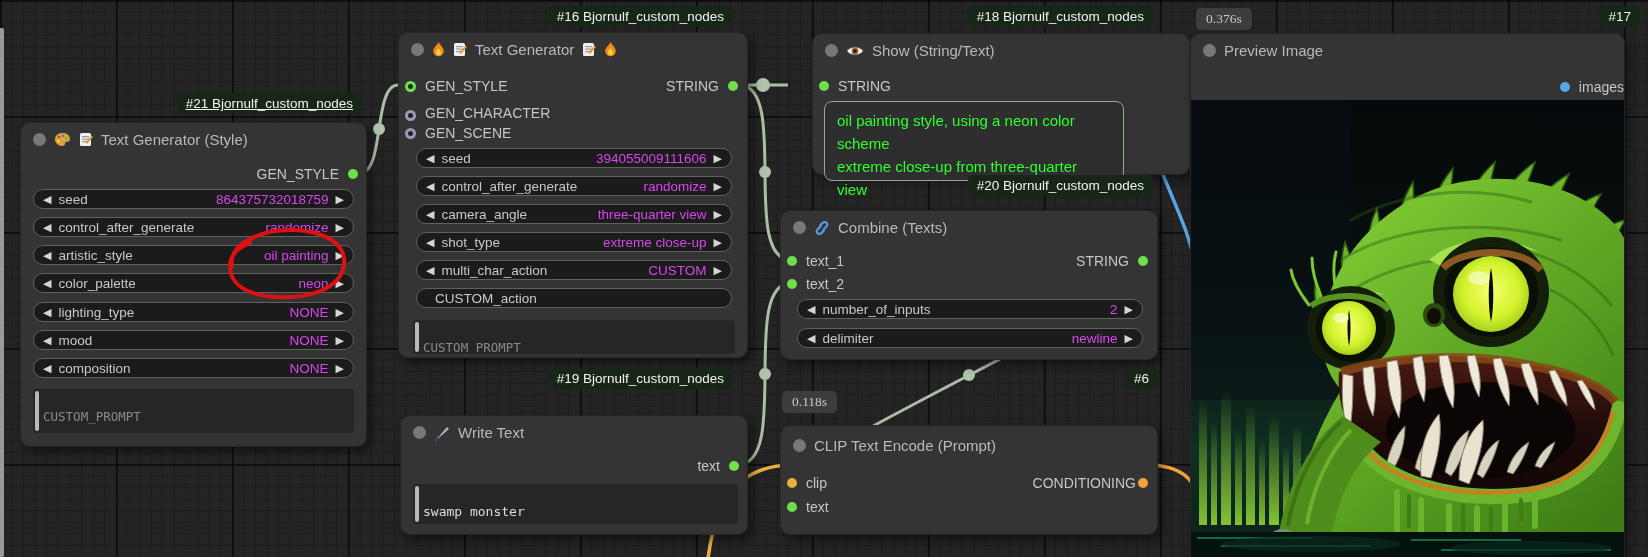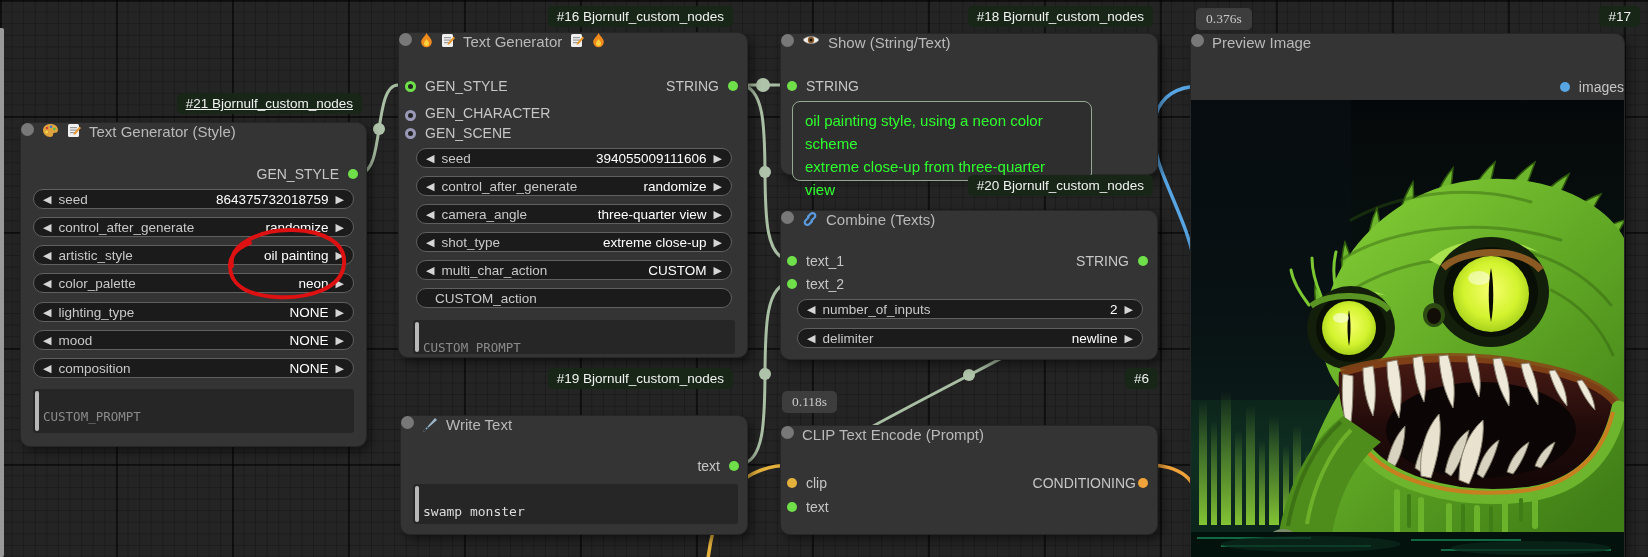--- a/index.html
+++ b/index.html
@@ -13,40 +13,40 @@
       linear-gradient(90deg, rgba(0,0,0,.5) 2px, transparent 2px),
       linear-gradient(rgba(0,0,0,.22) 1px, transparent 1px),
       linear-gradient(90deg, rgba(0,0,0,.22) 1px, transparent 1px);
     background-size:116px 116px,116px 116px,11.6px 11.6px,11.6px 11.6px;
   }
   .node{
     position:absolute;background:#343434;border:1px solid #262626;border-radius:10px;
     box-shadow:4px 5px 10px rgba(0,0,0,.45);z-index:2;color:#c4c4c4;
   }
   .node-title{
-    height:33px;display:flex;gap:8px;padding:0 0;
+    height:33px;display:flex;align-items:center;gap:8px;padding:0 12px;
     font-size:15px;color:#b9b9b9;white-space:nowrap;overflow:hidden;
   }
   .collapse-dot{width:13px;height:13px;border-radius:50%;background:#787878;flex:0 0 auto;}
   .ticon{flex:0 0 auto;display:inline-flex;}
   .port-row{position:absolute;left:0;right:0;height:20px;display:flex;align-items:center;font-size:14px;color:#c6c6c6;}
   .dot{width:10px;height:10px;border-radius:50%;flex:0 0 auto;}
   .dot.in{margin-left:6px;margin-right:9px;}
   .dot.ring{width:11px;height:11px;background:#222;border:3px solid #9a9ab8;}
   .dot.ring.green{border-color:#6fe04a;}
   .g{background:#6fe04a;} .yel{background:#e5b13d;} .org{background:#efa33a;} .blu{background:#57a5e3;}
   .out-row{justify-content:flex-end;}
   .out-row .dot{margin-left:9px;margin-right:6px;}
   .pill{
     position:absolute;height:20px;background:#1b1b1b;border:1px solid #606060;border-radius:11px;
     display:flex;align-items:center;font-size:13.5px;color:#c9c9c9;padding:0 9px;gap:7px;
   }
   .pill .arrow{color:#d5d5d5;font-size:11px;line-height:1;cursor:pointer;}
   .pill .wlabel{white-space:nowrap;}
-  .pill .wvalue{margin-left:auto;color:#ffffff;white-space:nowrap;}
+  .pill .wvalue{margin-left:auto;color:#d946ef;white-space:nowrap;}
   .tarea{
     position:absolute;background:#262626;border-radius:3px;overflow:hidden;
     font-family:"DejaVu Sans Mono",monospace;font-size:12.5px;color:#8a8a8a;
     padding:20px 6px 4px 10px;line-height:1.3;
   }
   .tarea::before{content:"";position:absolute;left:2px;top:2px;bottom:2px;width:4px;background:#b9b9b9;border-radius:2px;}
   .tarea.filled{color:#dcdcdc;font-size:13px;}
   .badge{
     position:absolute;z-index:3;background:#16241668;background-color:#172617;color:#f2f2f2;
     font-size:13.5px;padding:3px 9px;border-radius:5px;white-space:nowrap;
@@ -243,21 +243,21 @@
         <span class="arrow">▶</span>
       </div>
     <div class="pill" style="left:17px;top:255px;width:316px;padding-left:18px;">
         <span class="wlabel">CUSTOM_action</span>
         <span class="wvalue"></span>
       </div>
     <div class="tarea" style="left:14px;top:287px;width:322px;height:34px;">CUSTOM_PROMPT</div>
   </div>
 
   <div class="badge" style="right:495px;top:6px;">#18 Bjornulf_custom_nodes</div>
-  <div class="node" style="left:780px;top:33px;width:378px;height:142px;">
+  <div class="node" style="left:812px;top:33px;width:378px;height:142px;">
     <div class="node-title">
       <span class="collapse-dot"></span>
       <span class="ticon">
           <svg width="18" height="12" viewBox="0 0 18 12">
             <path d="M1,6 C4,1 14,1 17,6 C14,11 4,11 1,6 Z" fill="#f4f0ea" stroke="#6b6b6b" stroke-width="0.7"></path>
             <circle cx="9" cy="6" r="3.2" fill="#8a5a2a"></circle>
             <circle cx="9" cy="6" r="1.5" fill="#1a1208"></circle>
           </svg>
         </span>
       <span>Show (String/Text)</span>

